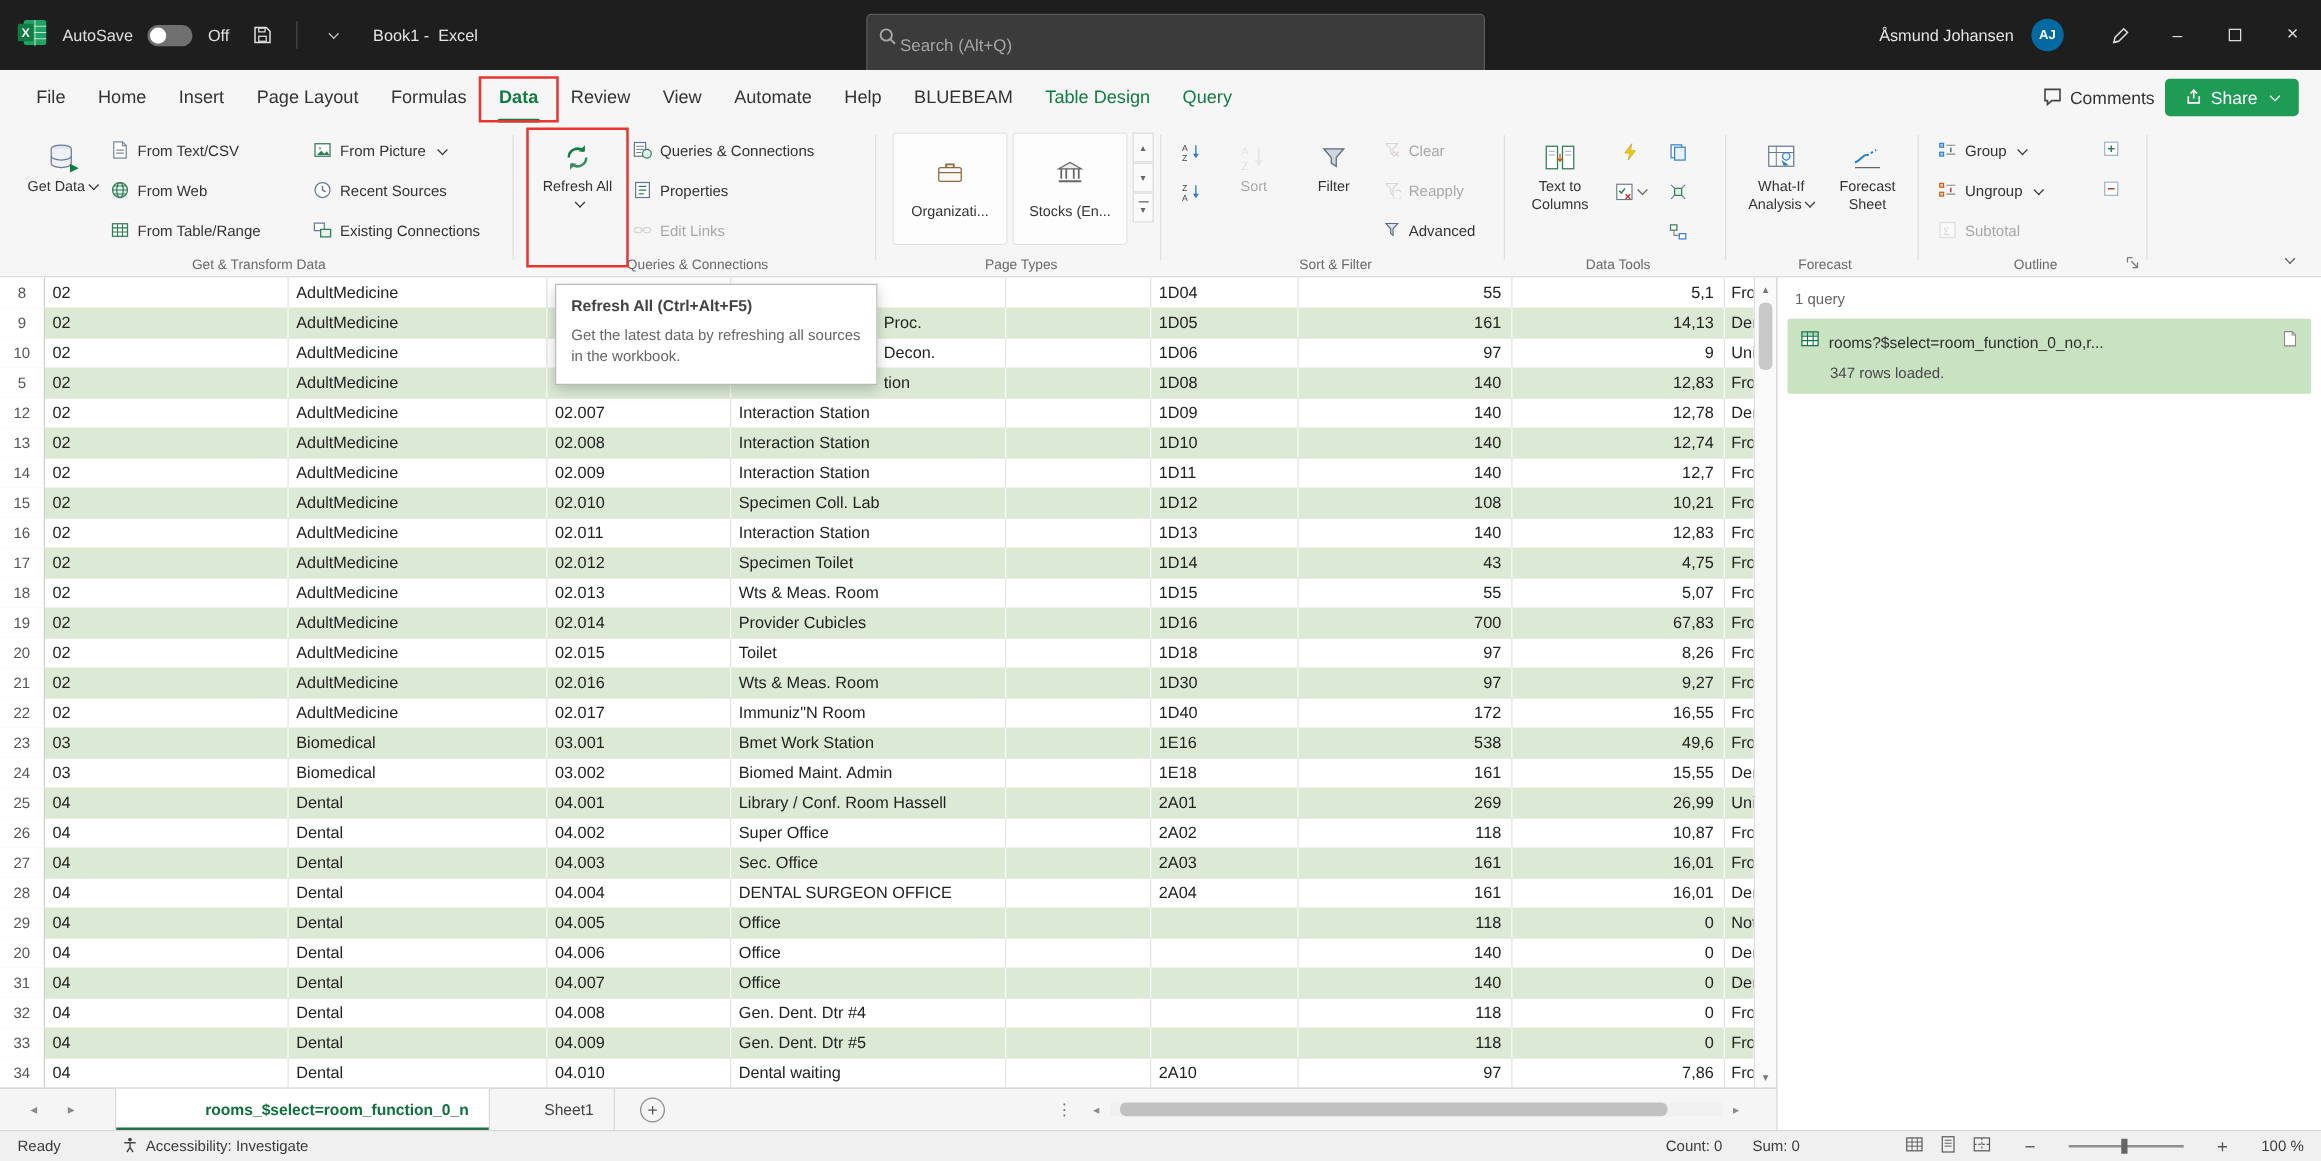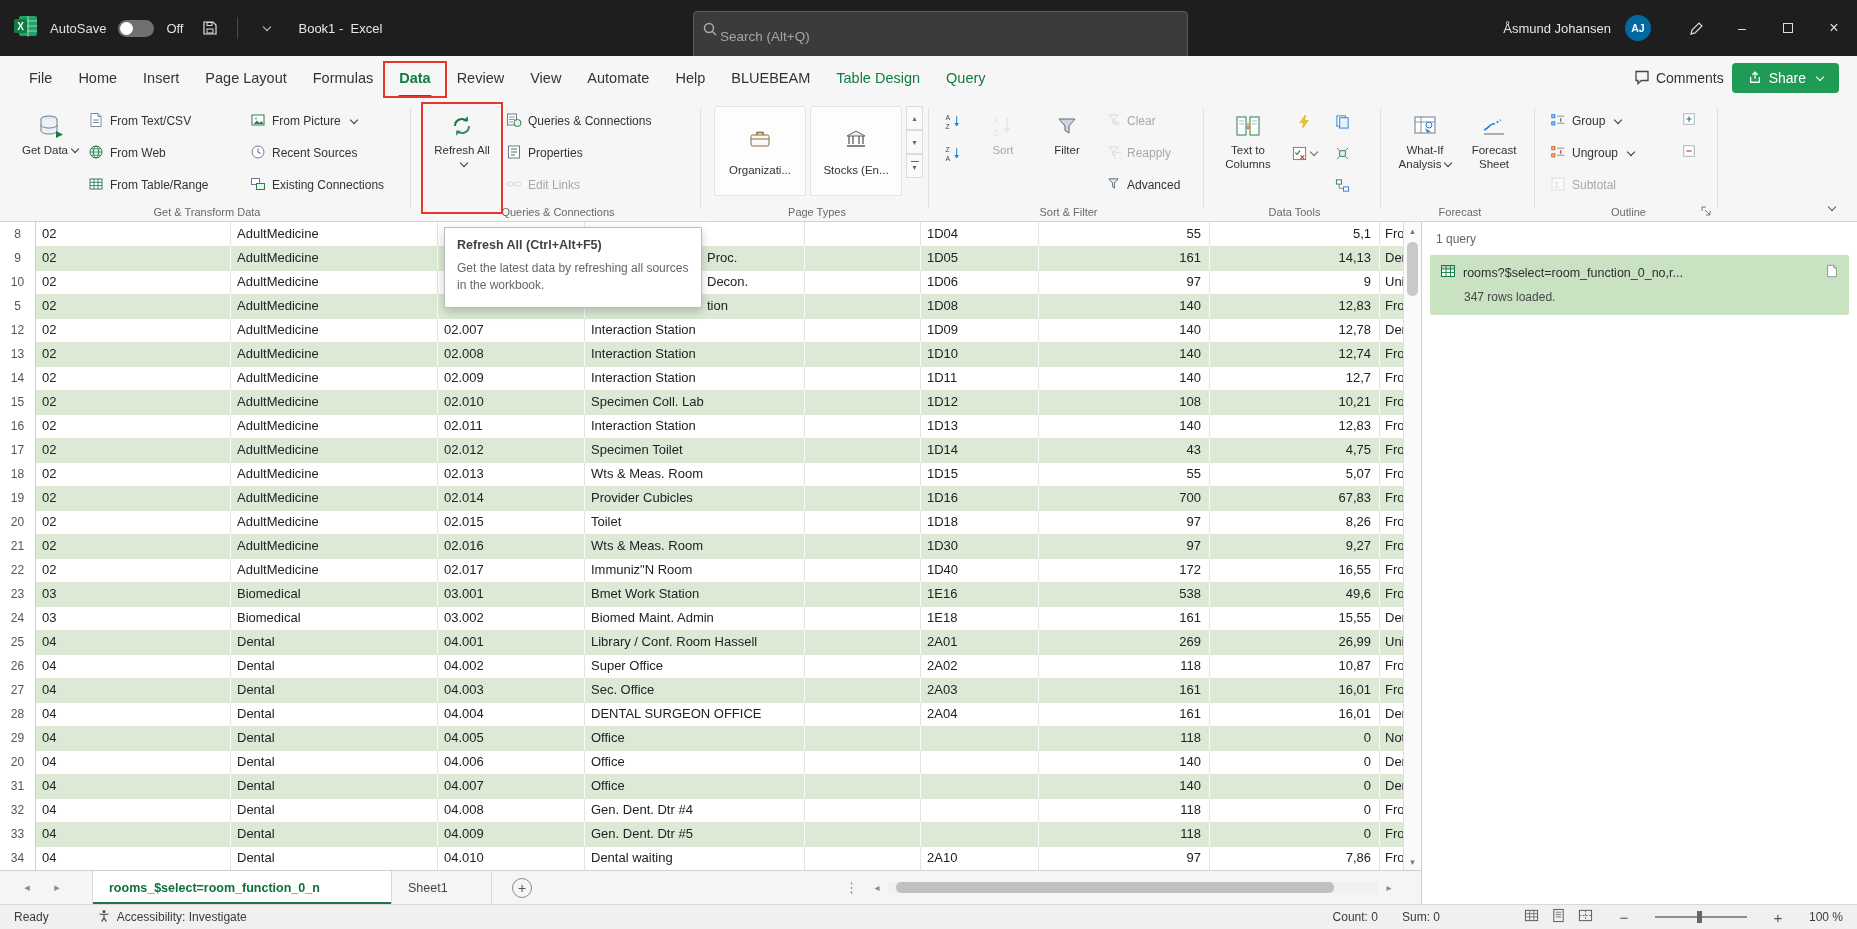--- a/index.html
+++ b/index.html
@@ -88,21 +88,21 @@
   .ptab.active::after { content:""; position:absolute; left:0; right:0; bottom:0; height:2.5px; background:#217346; }
   .pquery-count { font-size:12px; color:#666; padding:10px 0 0 14px; }
   .qitem { position:relative; margin:9px 8px 0 8px; height:60px; background:#C9E2C1; border-radius:2px; padding:8px 10px 0 10px; }
   .qtitle-row { display:flex; align-items:center; gap:7px; }
   .qtitle { font-size:12.5px; color:#2f2f2f; white-space:nowrap; overflow:hidden; flex:1; }
   .qsub { margin:7px 0 12px 24px; font-size:12px; color:#474747; }
 
   
   .tabbar { position:absolute; left:0; top:870px; width:1421px; height:34px; background:#F5F5F5; border-top:1px solid #CFCFCF; }
   .tnav { position:absolute; top:0; height:33px; width:26px; display:flex; align-items:center; justify-content:center; color:#8a8a8a; font-size:11px; }
-  .stab { position:absolute; top:0; height:33px; display:flex; align-items:center; justify-content:flex-start; font-size:12.5px; color:#444; border-right:1px solid #D9D9D9; padding:0 16px; }
+  .stab { position:absolute; top:0; height:33px; display:flex; align-items:center; justify-content:flex-end; font-size:12.5px; color:#444; border-right:1px solid #D9D9D9; padding:0 16px; }
   .stab.active { background:#fff; color:#0E703C; font-weight:bold; border-left:1px solid #D9D9D9; }
   .stab.active::after { content:""; position:absolute; left:0; right:0; bottom:0; height:2.5px; background:#217346; }
   .addtab { position:absolute; top:7px; width:20px; height:20px; border:1px solid #8a8a8a; border-radius:50%; display:flex; align-items:center; justify-content:center; color:#555; font-size:14px; }
   .kebab { position:absolute; top:0; height:33px; display:flex; align-items:center; color:#777; font-size:13px; }
   .htrack { position:absolute; top:11px; height:11px; background:#F0F0F0; }
   .hthumb { position:absolute; top:0; height:11px; background:#C1C1C1; border-radius:5px; }
   .harrow { position:absolute; top:0; height:33px; width:18px; display:flex; align-items:center; justify-content:center; color:#8a8a8a; font-size:10px; }
 
   
   .statusbar { position:absolute; left:0; top:904px; width:1857px; height:25px; background:#F0F0F0; border-top:1px solid #D9D9D9; font-size:12px; color:#3b3b3b; }

